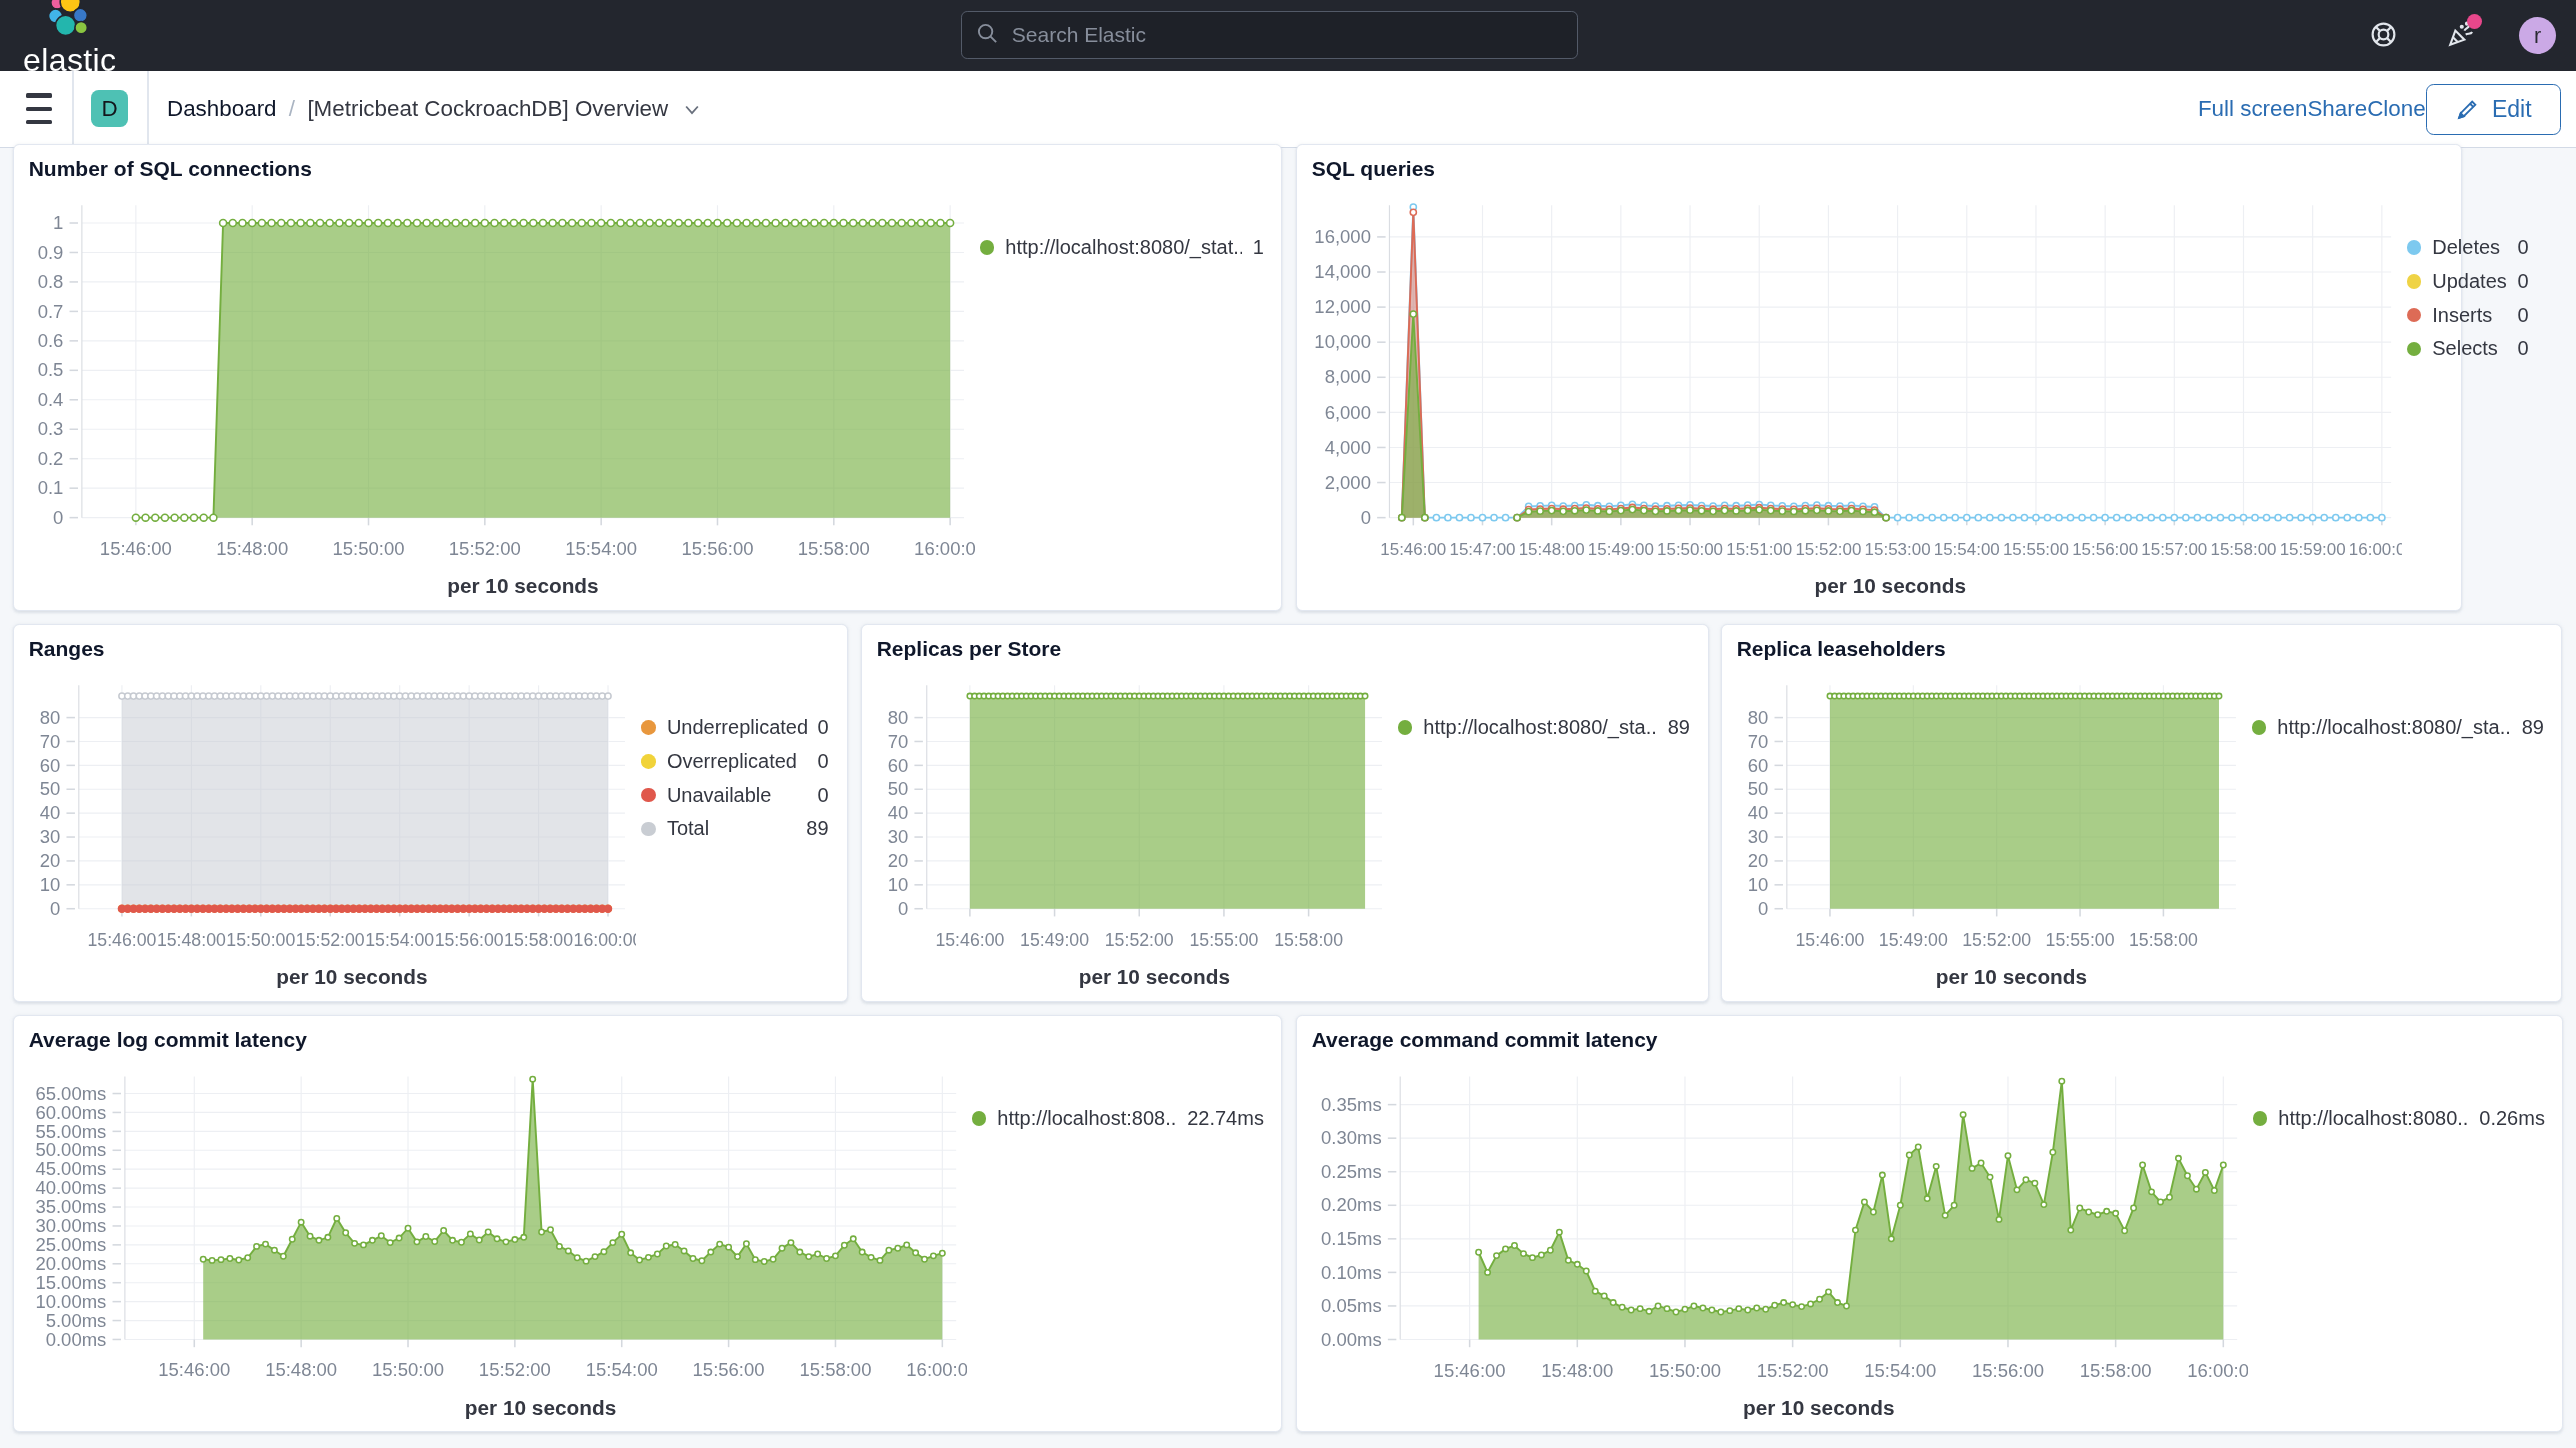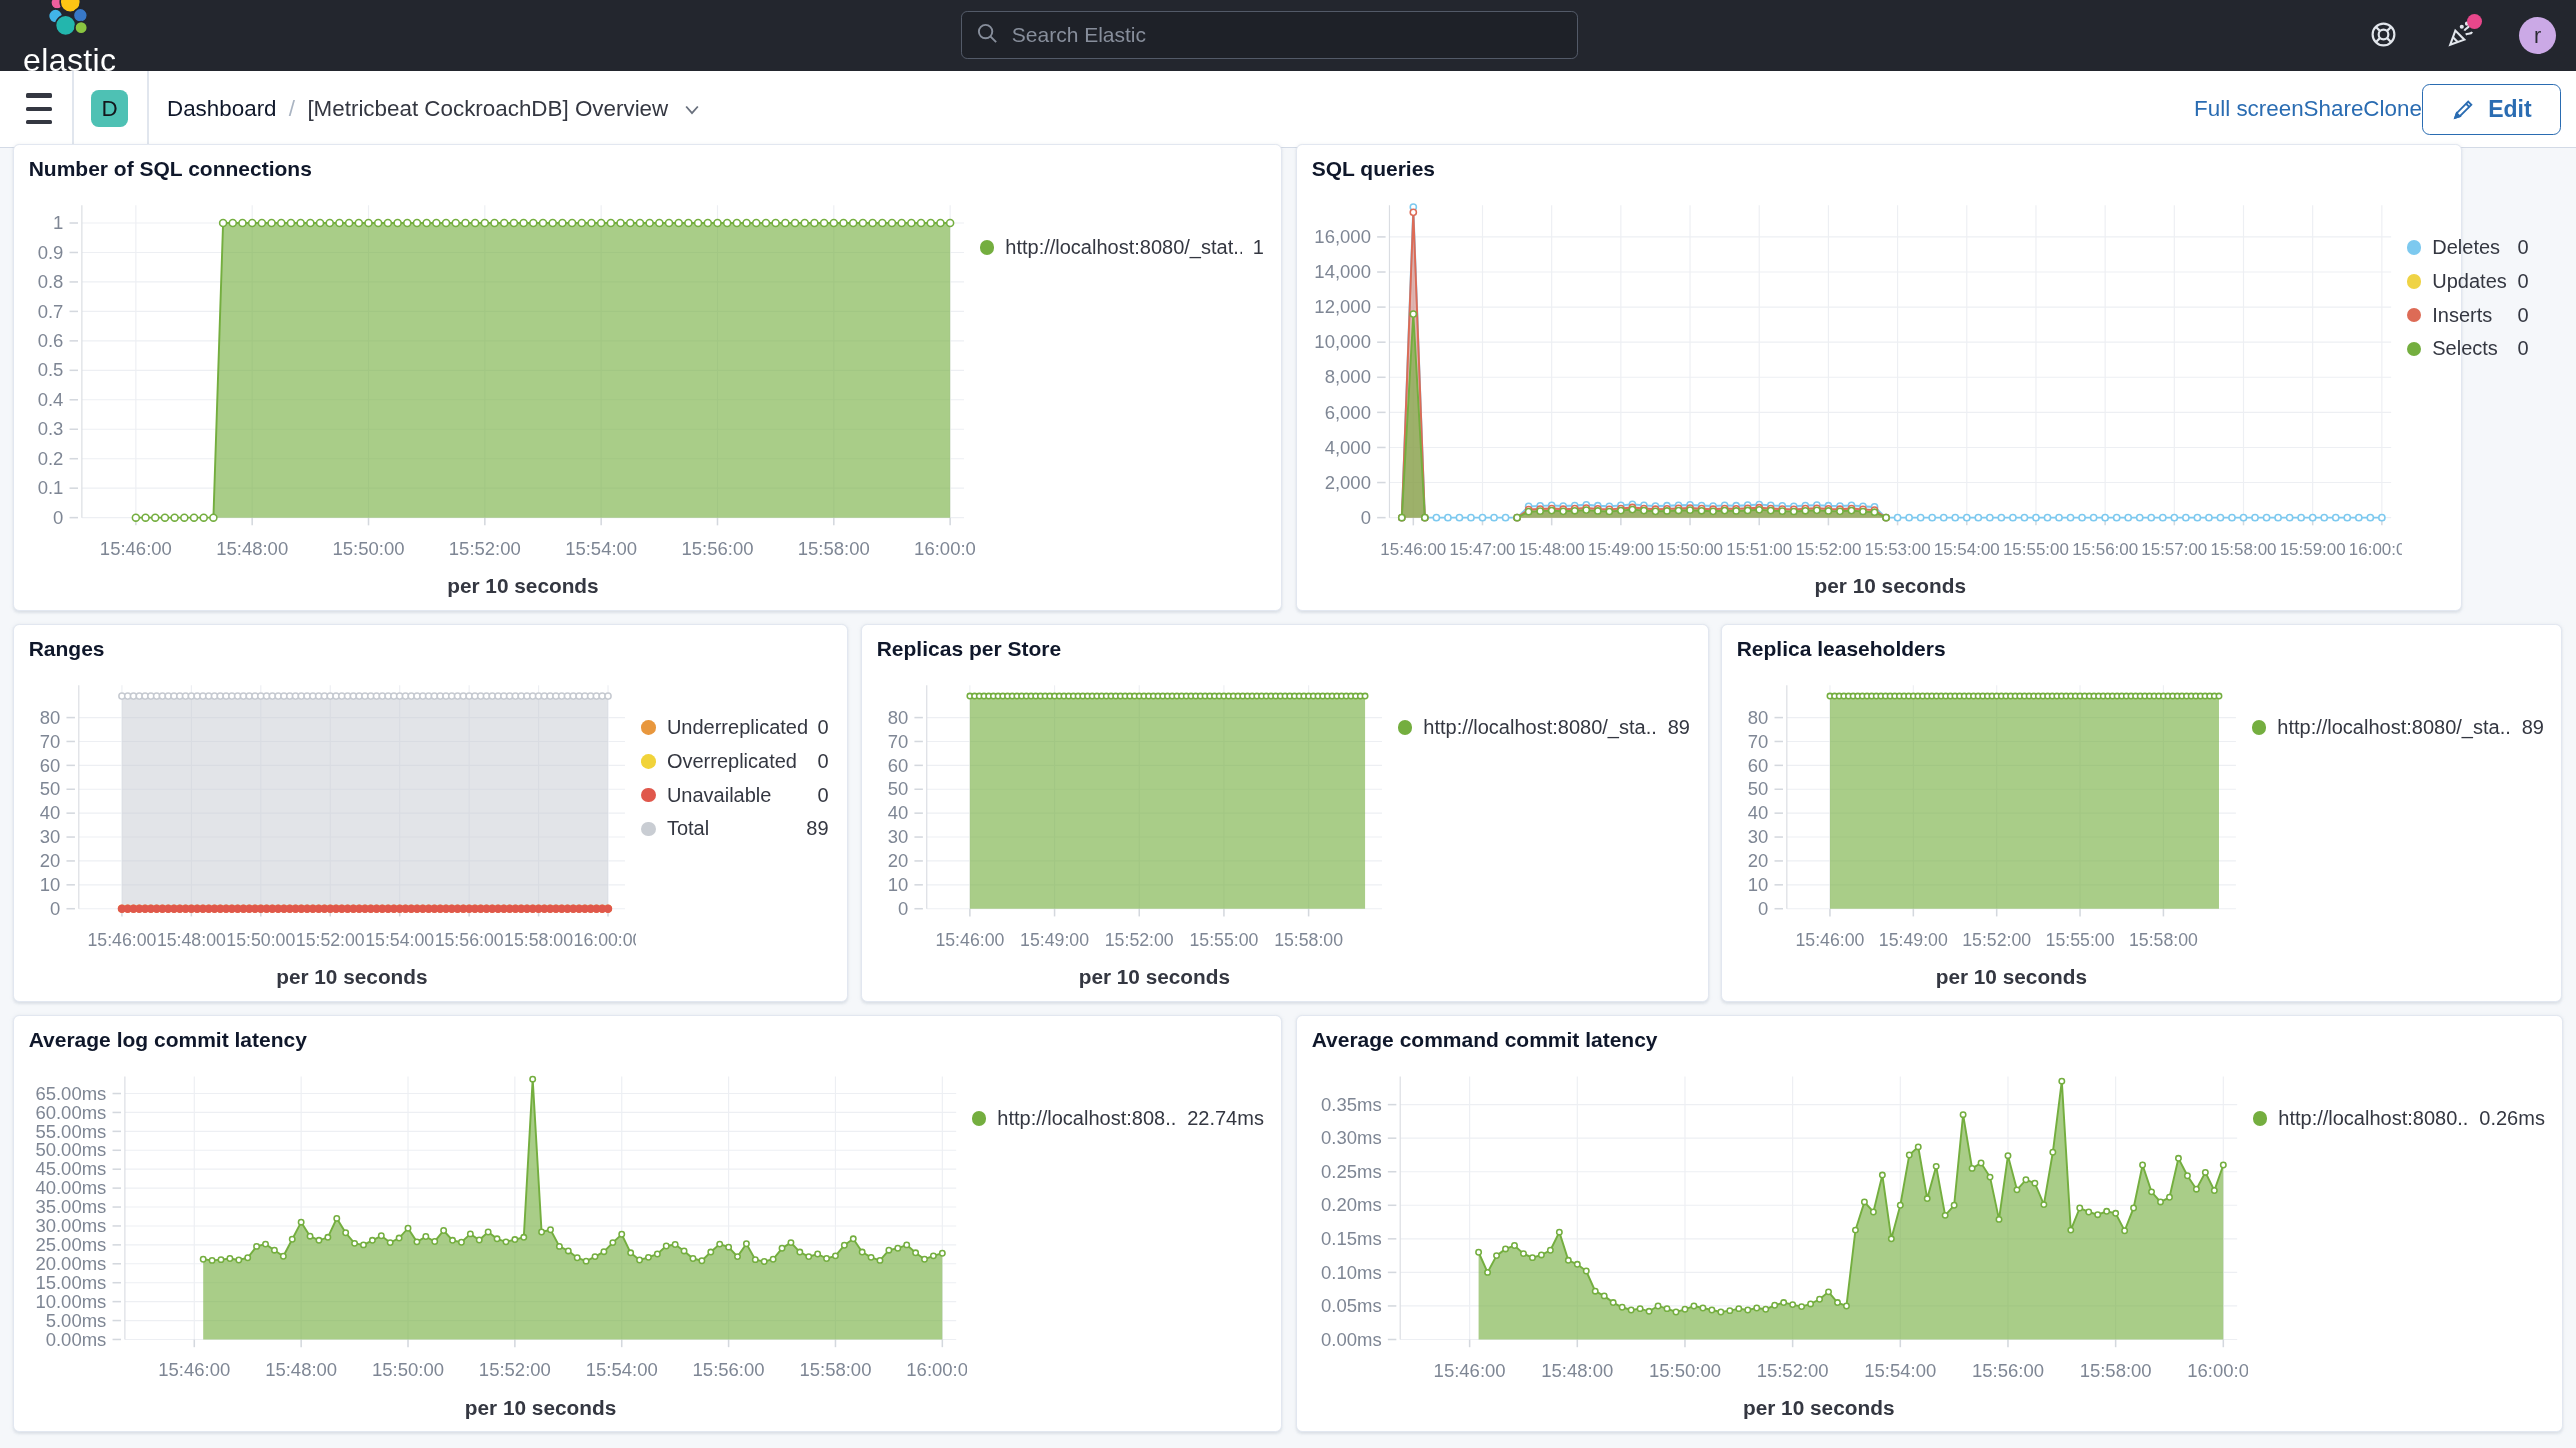--- a/index.html
+++ b/index.html
@@ -33,21 +33,21 @@
   .tb-divider{position:absolute;top:0;width:1.5px;height:100%;background:#e1e6ee;}
   .dash-badge{position:absolute;left:91px;top:19px;width:37px;height:37px;border-radius:7.7px;background:#4ec1b4;color:#13161c;font-size:22.4px;font-weight:500;display:flex;align-items:center;justify-content:center;cursor:pointer;}
   .breadcrumb{position:absolute;left:167px;top:0;height:100%;display:flex;align-items:center;gap:12.3px;font-size:22.4px;}
   .crumb-app{color:#0f172a;cursor:pointer;}
   .crumb-sep{color:#aab4c2;}
   .crumb-page{color:#343741;font-weight:500;cursor:pointer;}
   .toolbar-actions{position:absolute;right:15.4px;top:0;height:100%;display:flex;align-items:center;}
   .tb-link{color:#2a6cb2;font-size:22.4px;cursor:pointer;}
   .edit-btn{
     box-sizing:border-box;height:51px;padding:16px 28px;border:1.9px solid #2a6cb2;border-radius:7.7px;
-    color:#2a6cb2;font-size:23px;font-weight:700;display:flex;align-items:center;gap:12.3px;background:#fff;cursor:pointer;
+    color:#2a6cb2;font-size:23px;font-weight:400;display:flex;align-items:center;gap:12.3px;background:#fff;cursor:pointer;
   }
   
   .panel{
     position:absolute;background:#ffffff;border:1.2px solid #e2e7f0;border-radius:6.2px;
     box-shadow:0 1.5px 2.3px rgba(152,162,179,0.18), 0 0.8px 4.6px rgba(152,162,179,0.12);
     box-sizing:border-box;
   }
   .panel-title{position:absolute;top:11.6px;left:14.7px;font-size:21px;font-weight:700;color:#0f172a;}
   .panel-body{position:absolute;left:6.2px;right:6.2px;top:48px;bottom:6.2px;display:flex;}
   .chart{flex:1;position:relative;}

